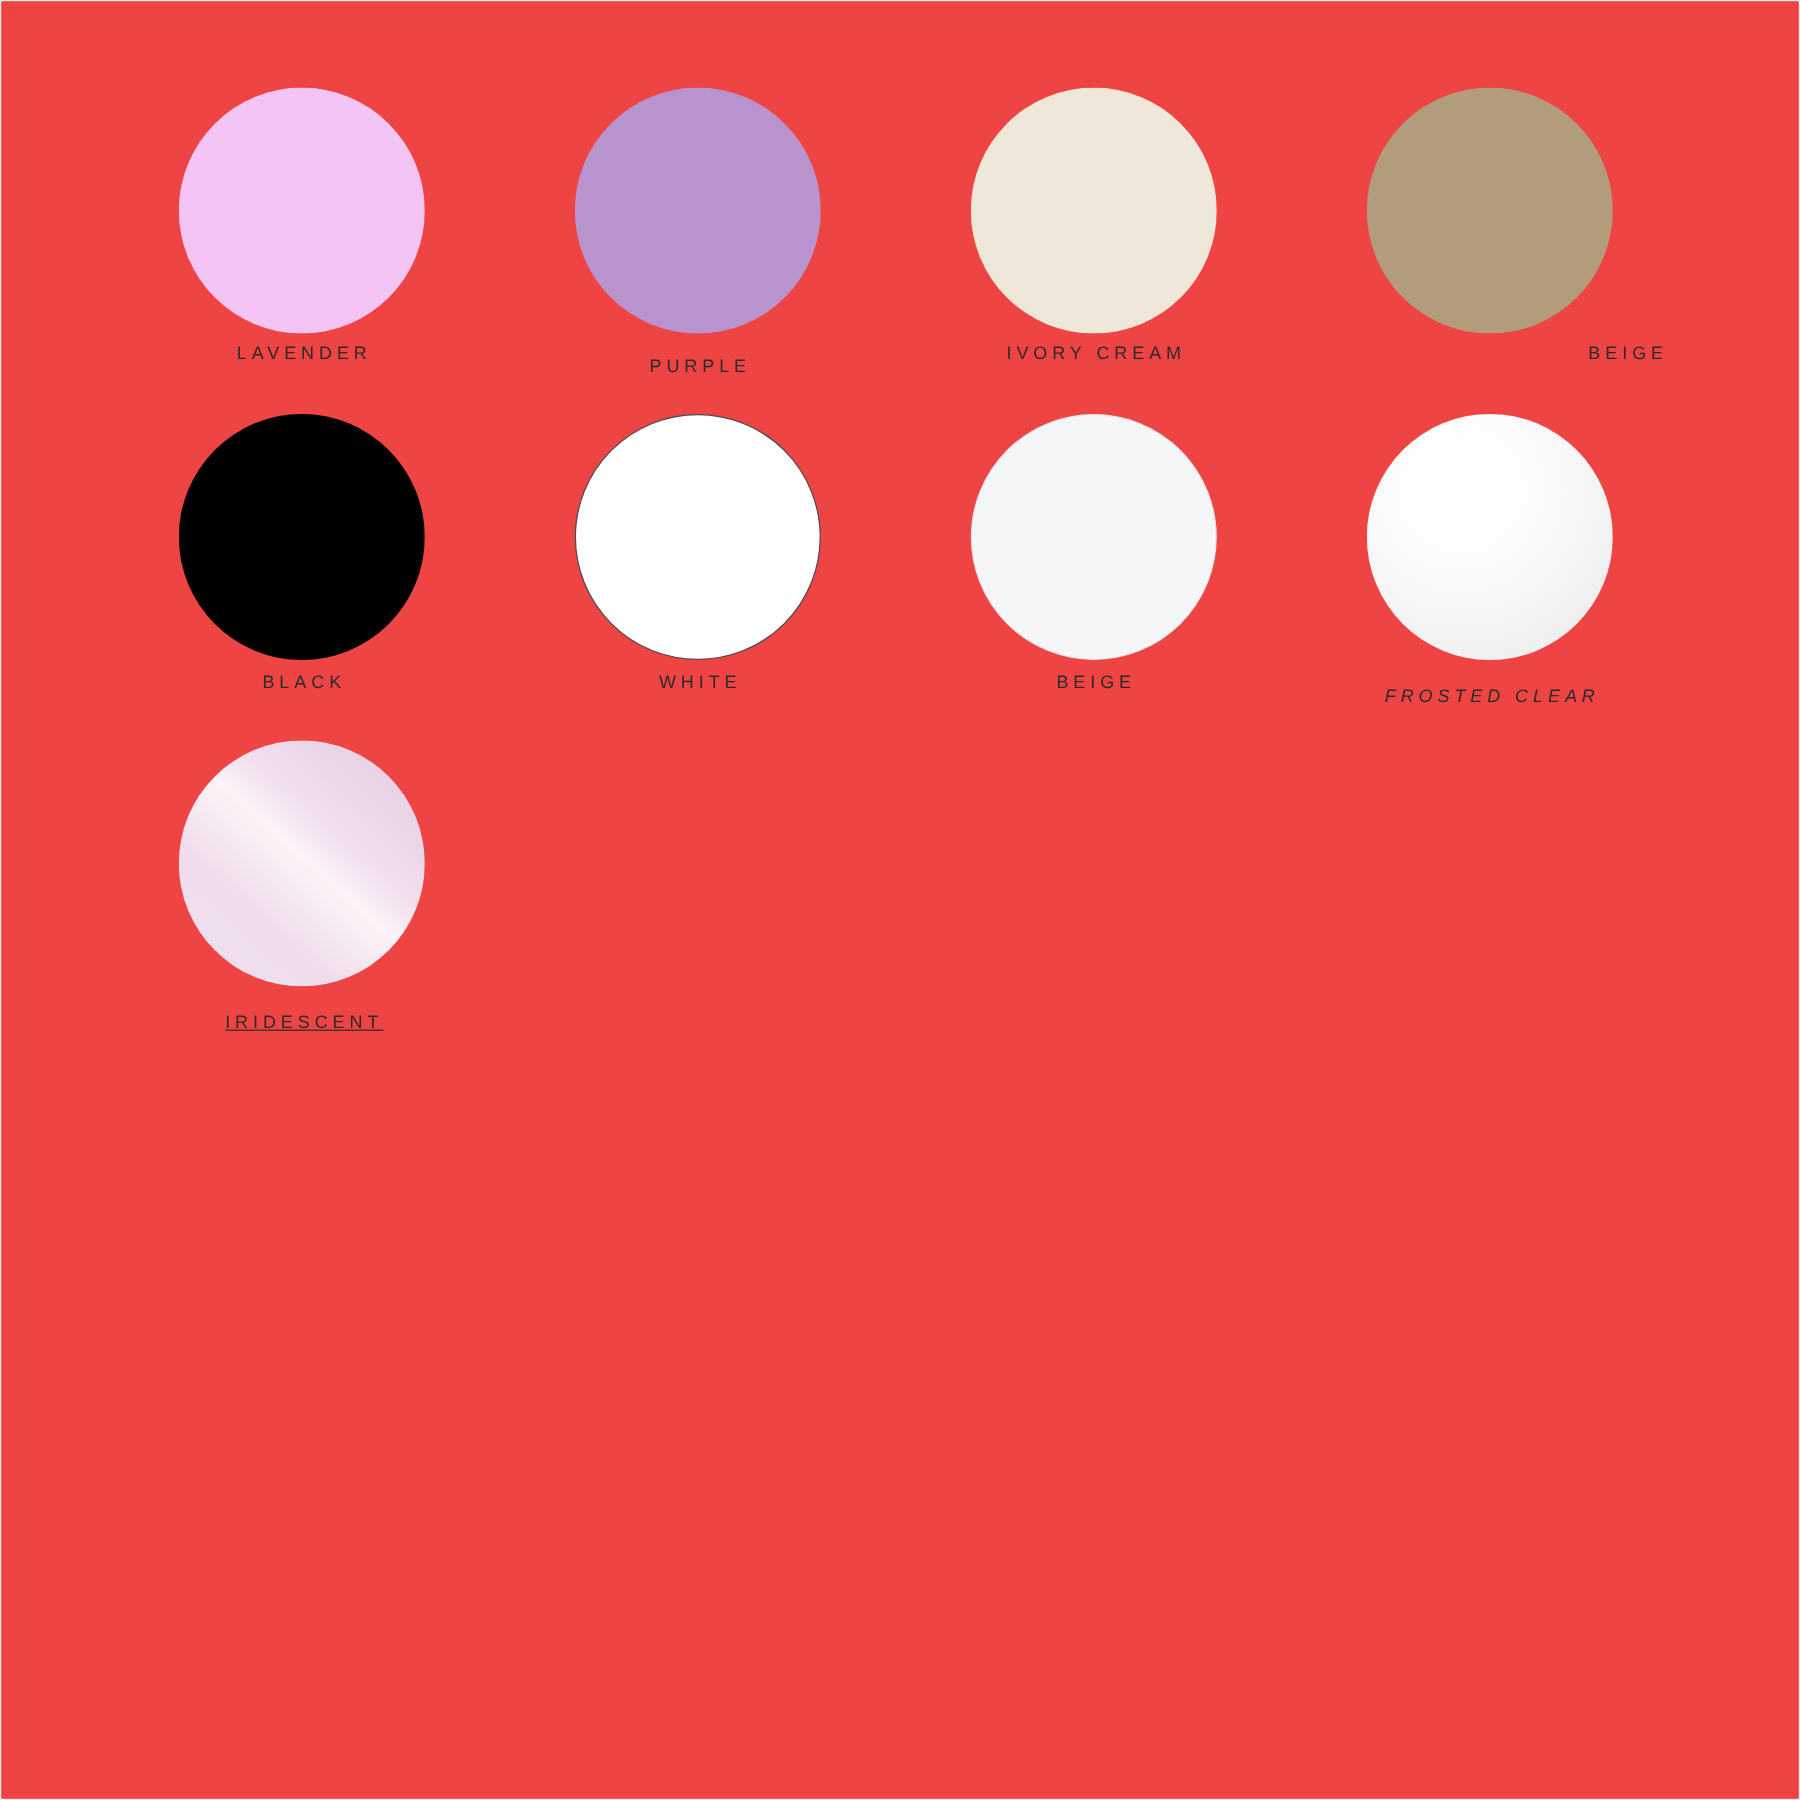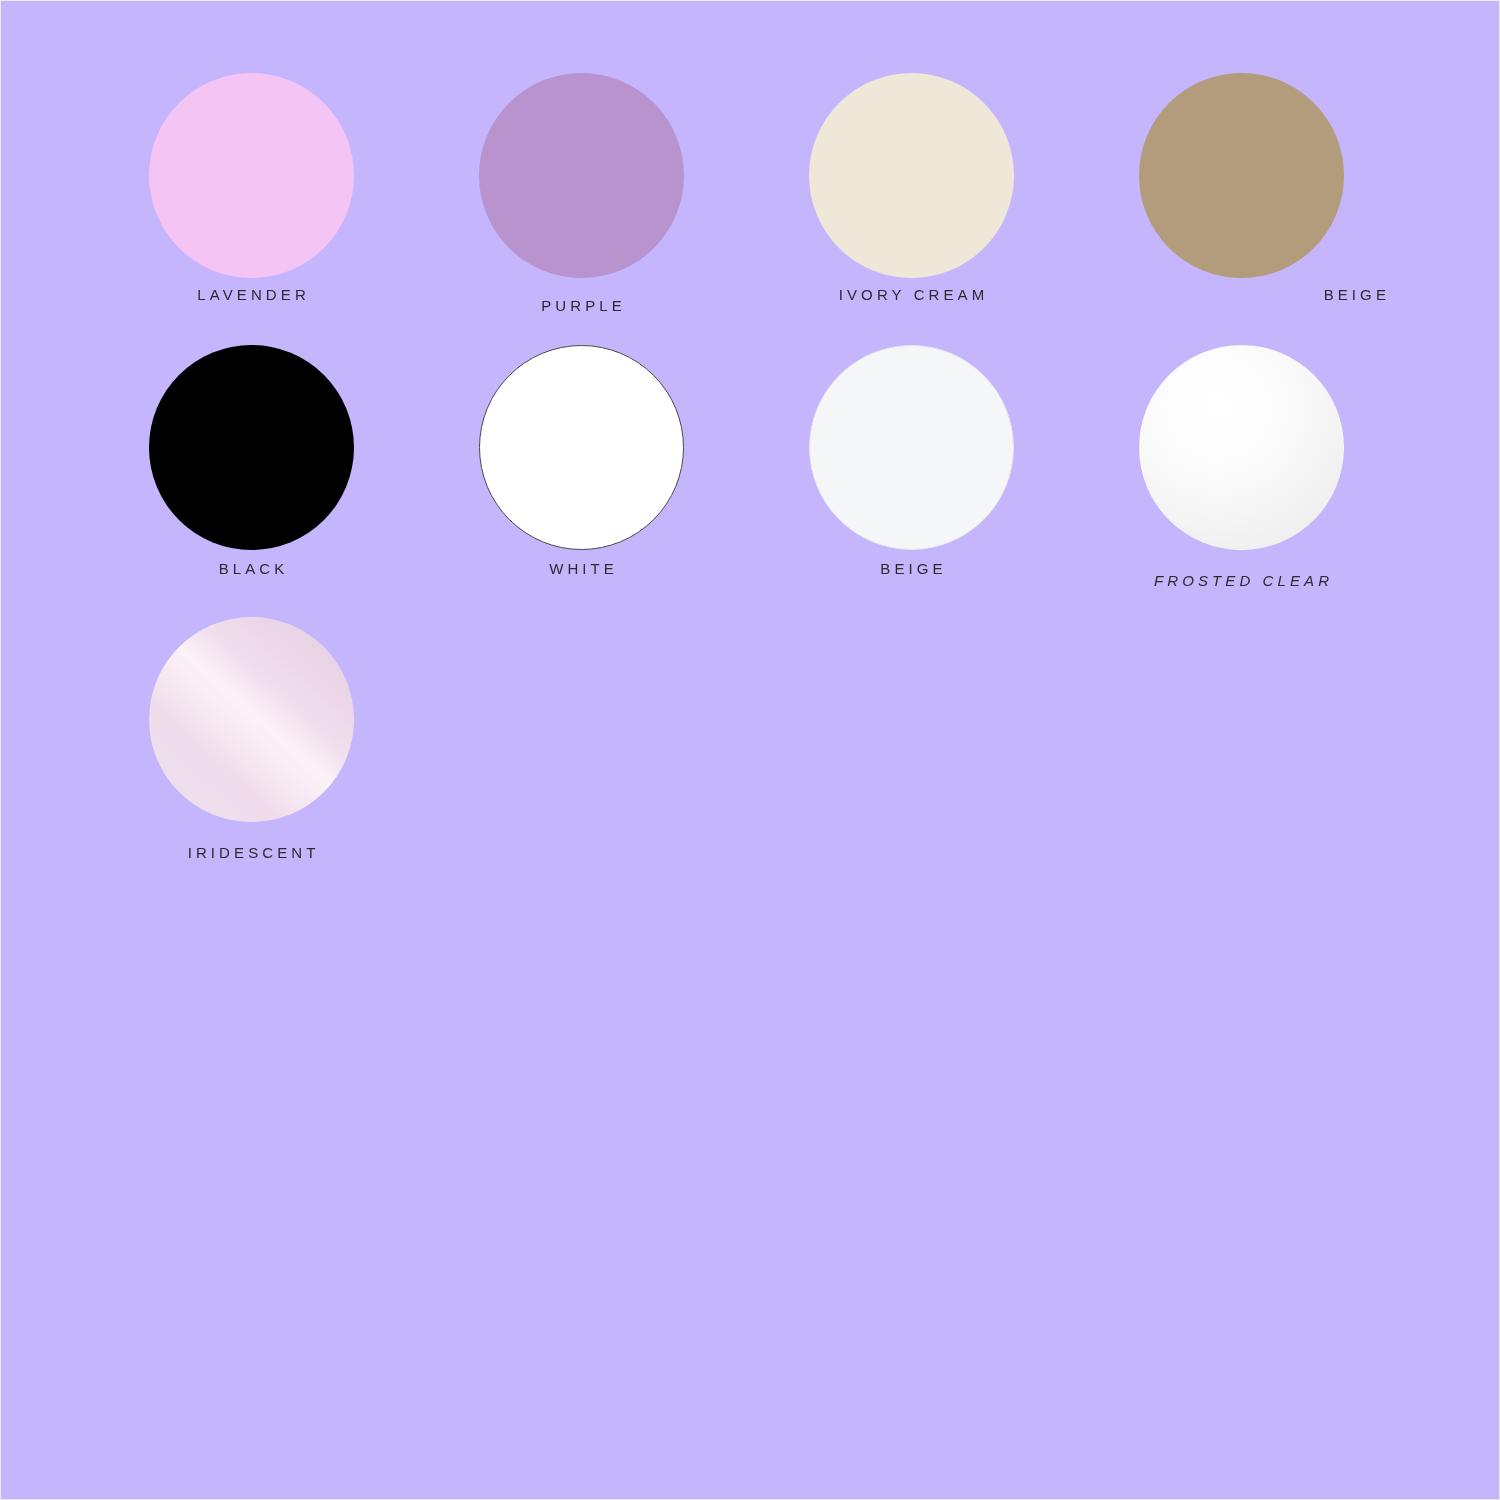--- a/index.html
+++ b/index.html
@@ -58,21 +58,21 @@
     font-family: "Liberation Sans", sans-serif;
     white-space: nowrap;
   }
   
   .swatch-cell.row-2 .swatch-label { top: 214px; }
   .swatch-cell.row-3 .swatch-label { top: 226px; }
 </style>
 </head>
 <body>
 
-<div id="canvas" style="background: #c4b5fd; border-color: rgb(235, 235, 235);">
+<div id="canvas" style="background: #ef4444; border-color: rgb(235, 235, 235);">
   <div id="swatch-grid">
       <div class="swatch-cell row-1">
         <div class="swatch-disc" style="background: rgb(244, 197, 244); border: 1px solid transparent;"></div>
         <div class="swatch-label" style="color: rgb(43, 43, 43);">LAVENDER</div>
       </div>
       <div class="swatch-cell row-1">
         <div class="swatch-disc" style="background: rgb(184, 147, 205); border: 1px solid transparent;"></div>
         <div class="swatch-label" style="color: rgb(43, 43, 43); margin-top: 11px;">PURPLE</div>
       </div>
       <div class="swatch-cell row-1">
@@ -94,16 +94,16 @@
       <div class="swatch-cell row-2">
         <div class="swatch-disc" style="background: rgb(245, 246, 247); border: 1px solid rgb(228, 230, 232);"></div>
         <div class="swatch-label" style="color: rgb(43, 43, 43);">BEIGE</div>
       </div>
       <div class="swatch-cell row-3">
         <div class="swatch-disc" style="background: radial-gradient(circle at 38% 30%, rgb(255, 255, 255) 0%, rgb(253, 253, 253) 26%, rgb(246, 246, 246) 56%, rgb(238, 238, 238) 82%, rgb(232, 233, 234) 100%); border: 1px solid transparent;"></div>
         <div class="swatch-label" style="color: rgb(43, 43, 43); font-style: italic;">FROSTED CLEAR</div>
       </div>
       <div class="swatch-cell row-3">
         <div class="swatch-disc" style="background: linear-gradient(42deg, rgb(233, 214, 232) 0%, rgb(239, 223, 236) 16%, rgb(240, 220, 235) 30%, rgb(247, 236, 243) 44%, rgb(251, 243, 247) 52%, rgb(242, 224, 238) 62%, rgb(236, 216, 233) 74%, rgb(232, 210, 228) 88%, rgb(230, 207, 225) 100%); border: 1px solid transparent;"></div>
-        <div class="swatch-label" style="color: rgb(43, 43, 43);">IRIDESCENT</div>
+        <div class="swatch-label" style="color: rgb(43, 43, 43); text-decoration: underline;">IRIDESCENT</div>
       </div>
     </div>
 </div>
 
 </body></html>

